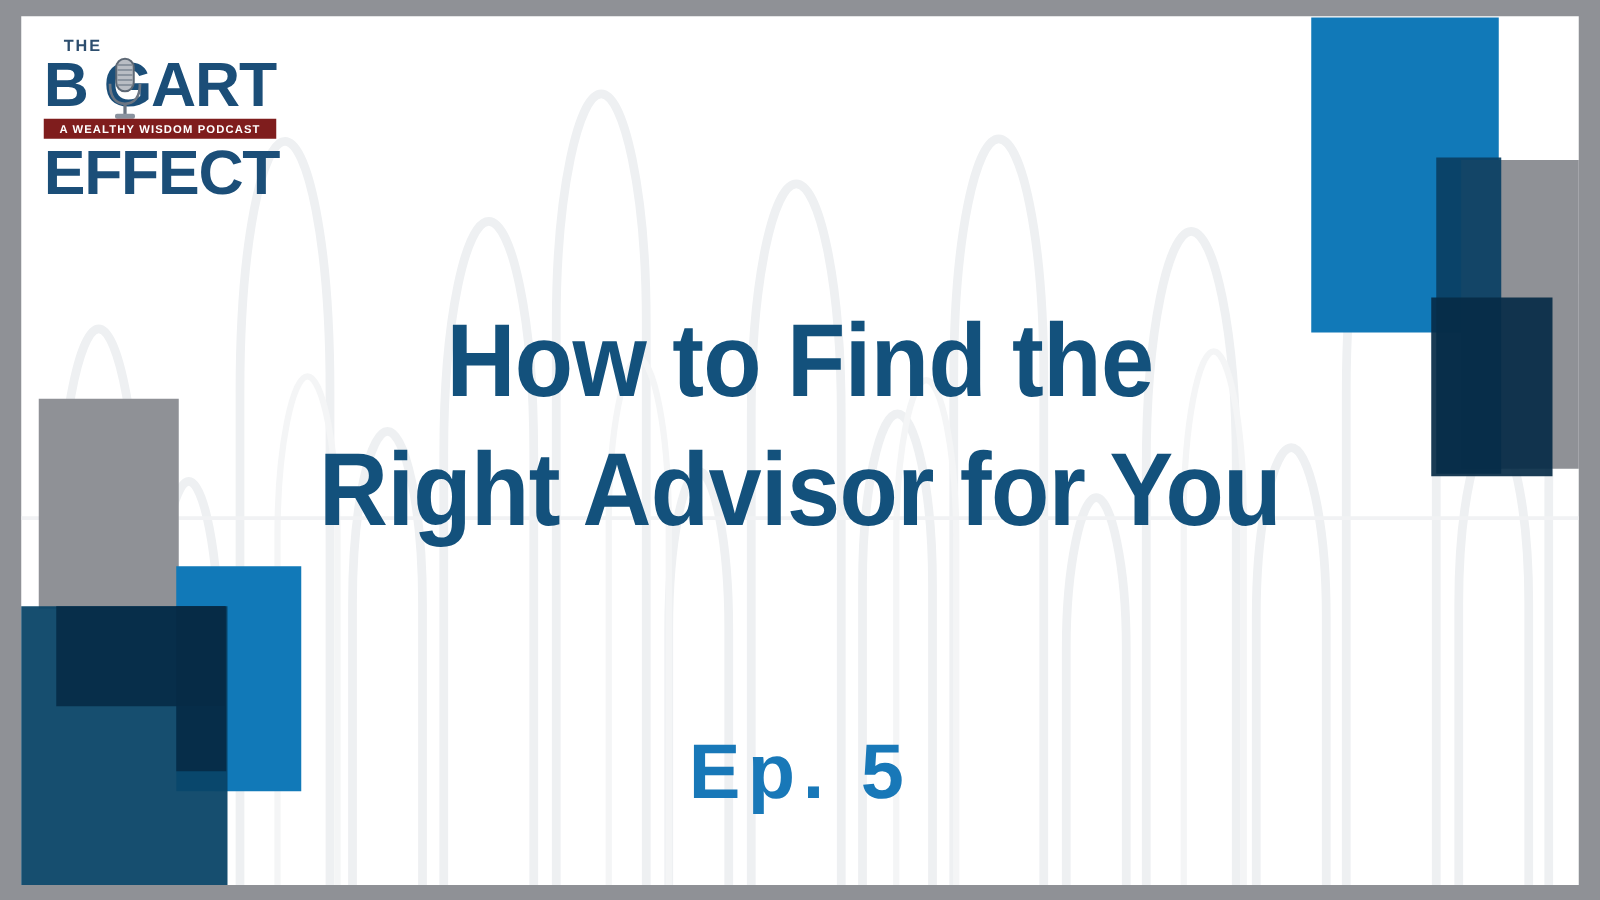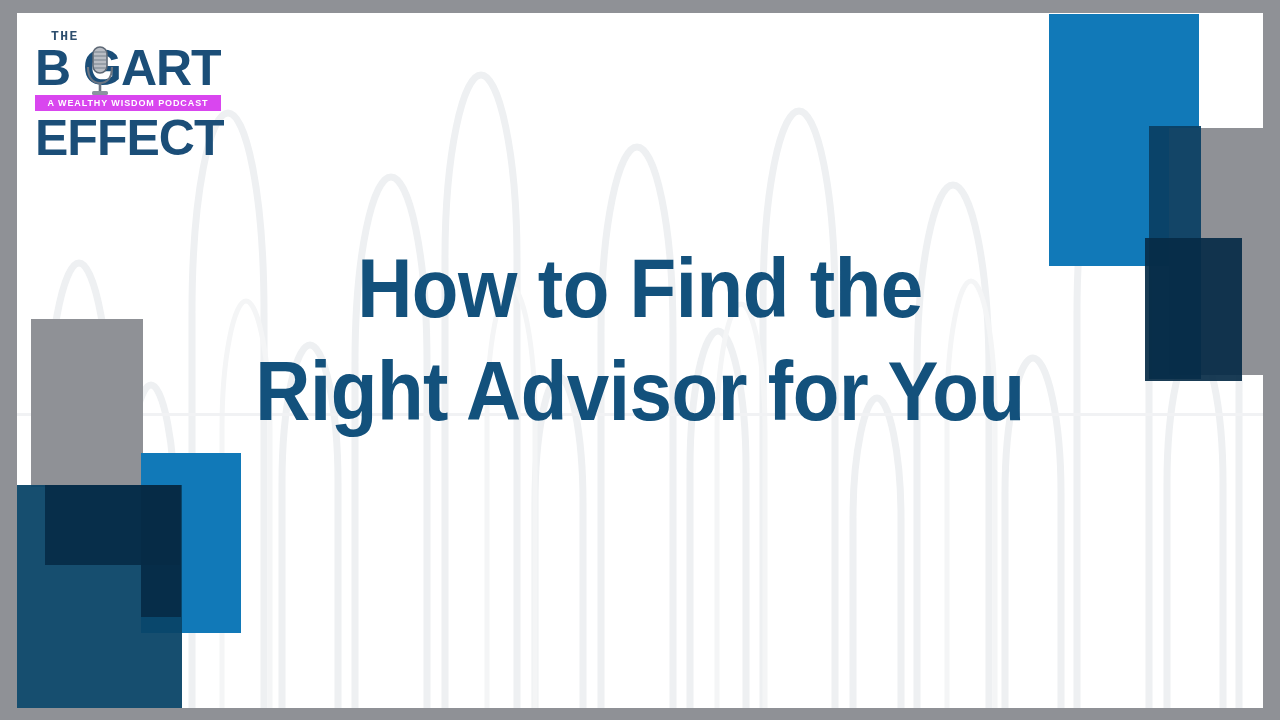--- a/index.html
+++ b/index.html
@@ -108,21 +108,21 @@
     width: 186px;
     height: 140px;
   }
   .logo-the {
     position: absolute;
     left: 16px; top: 0px;
     font-size: 13px;
     font-weight: bold;
     letter-spacing: 1.5px;
     color: #2d4e6e;
-    font-family: Liberation Mono, monospace;
+    font-family: Liberation Sans, sans-serif;
   }
   .logo-word1 {
     position: absolute;
     left: 0px; top: 14px;
     font-size: 50px;
     font-weight: bold;
     letter-spacing: -1px;
     color: #1b4e78;
     font-family: "Liberation Sans", sans-serif;
     line-height: 1;
@@ -137,21 +137,21 @@
     color: #1b4e78;
     font-family: Liberation Sans, sans-serif;
     line-height: 1;
     white-space: nowrap;
   }
   .logo-tagline {
     position: absolute;
     left: 0px; top: 66px;
     width: 186px;
     height: 16px;
-    background: #d946ef;
+    background: #7f1d1d;
     color: #ffffff;
     font-size: 9px;
     font-weight: bold;
     letter-spacing: 0.9px;
     text-align: center;
     line-height: 16px;
     font-family: "Liberation Sans", sans-serif;
     white-space: nowrap;
     box-sizing: border-box;
   }
@@ -263,15 +263,16 @@
 
       <div class="logo-tagline">A WEALTHY WISDOM PODCAST</div>
       <div class="logo-word2">EFFECT</div>
     </div>
 
     <div id="title">
       <span class="tl">How to Find the</span>
       <span class="tl">Right Advisor for You</span>
     </div>
 
+    <div id="episode">Ep. 5</div>
 
   </div>
 </div>
 
 </body></html>

